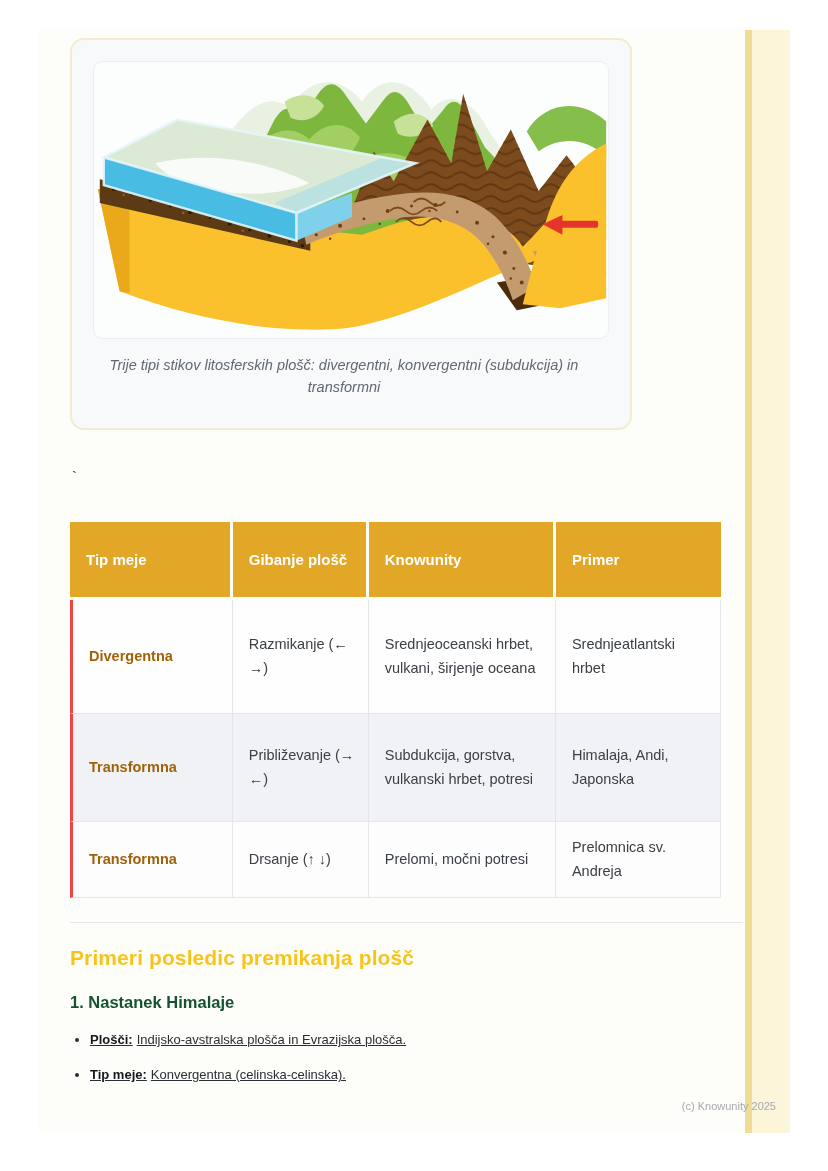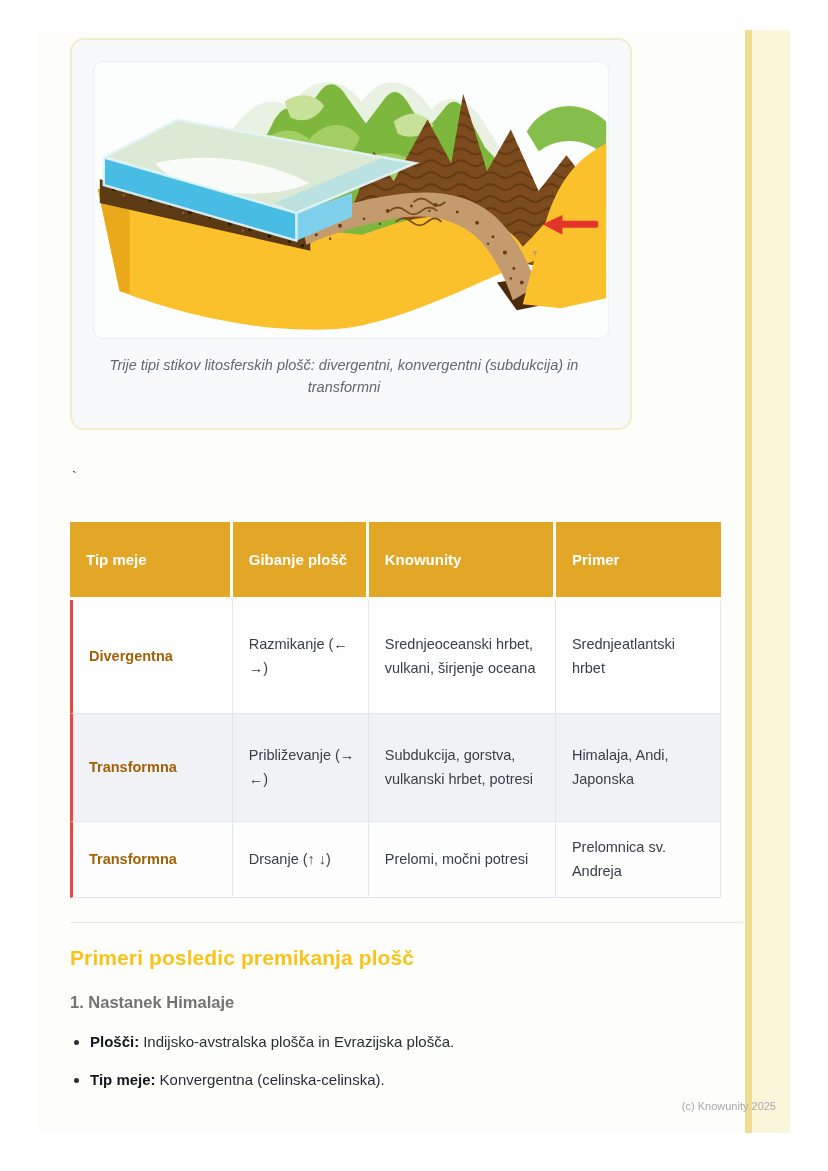--- a/index.html
+++ b/index.html
@@ -35,24 +35,24 @@
   td { vertical-align:middle; padding:14px 10px 14px 16px; line-height:1.62; color:#3B4046;
        border-right:1px solid #E4E6EA; border-bottom:1px solid #E4E6EA; background:#FEFEFE; }
   td:first-child { border-left:3px solid #ef4444; font-weight:700; color:#a16207; }
   tr.r1 td { height:114px; }
   tr.r2 td { height:108px; background:#F1F2F6; }
   tr.r3 td { height:76px;  background:#FDFDFE; }
 
   .divider { margin:24px 0 0 32px; width:673px; border:none; border-top:1px solid #E6E8EB; }
 
   .section-heading { margin:23px 0 15px 32px; font-size:21px; font-weight:700; color:#F7C41D; letter-spacing:.1px; }
-  .sub-heading     { margin:23px 0 4px 32px; font-size:16.5px; font-weight:700; color:#737373; }
+  .sub-heading     { margin:23px 0 4px 32px; font-size:16.5px; font-weight:700; color:#14532d; }
 
   ul.points { margin:19px 0 0 52px; list-style:disc; }
-  ul.points li { margin-bottom:17px; font-size:15px; color:#2A2F35; line-height:1.4; }
+  ul.points li { margin-bottom:17px; font-size:13px; color:#2A2F35; line-height:1.4;text-decoration:underline; }
   .li-label { font-weight:700; color:#15191E; margin-right:4px; }
 
   .watermark { position:absolute; top:1100px; left:0; width:776px; text-align:right;
                font-size:11px; color:#A6AAAE; z-index:5;padding-left:41px; }
 </style>
 </head>
 <body>
 
 <div class="page">
 

